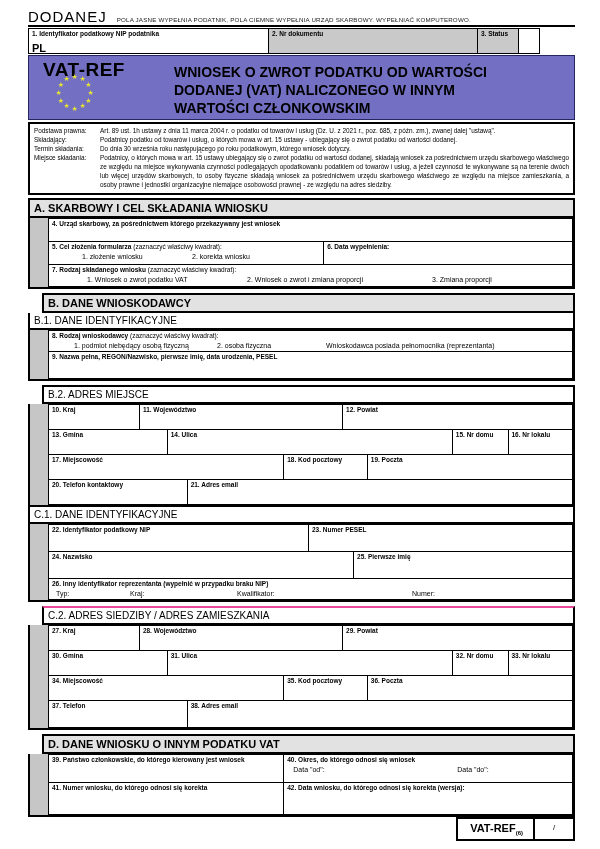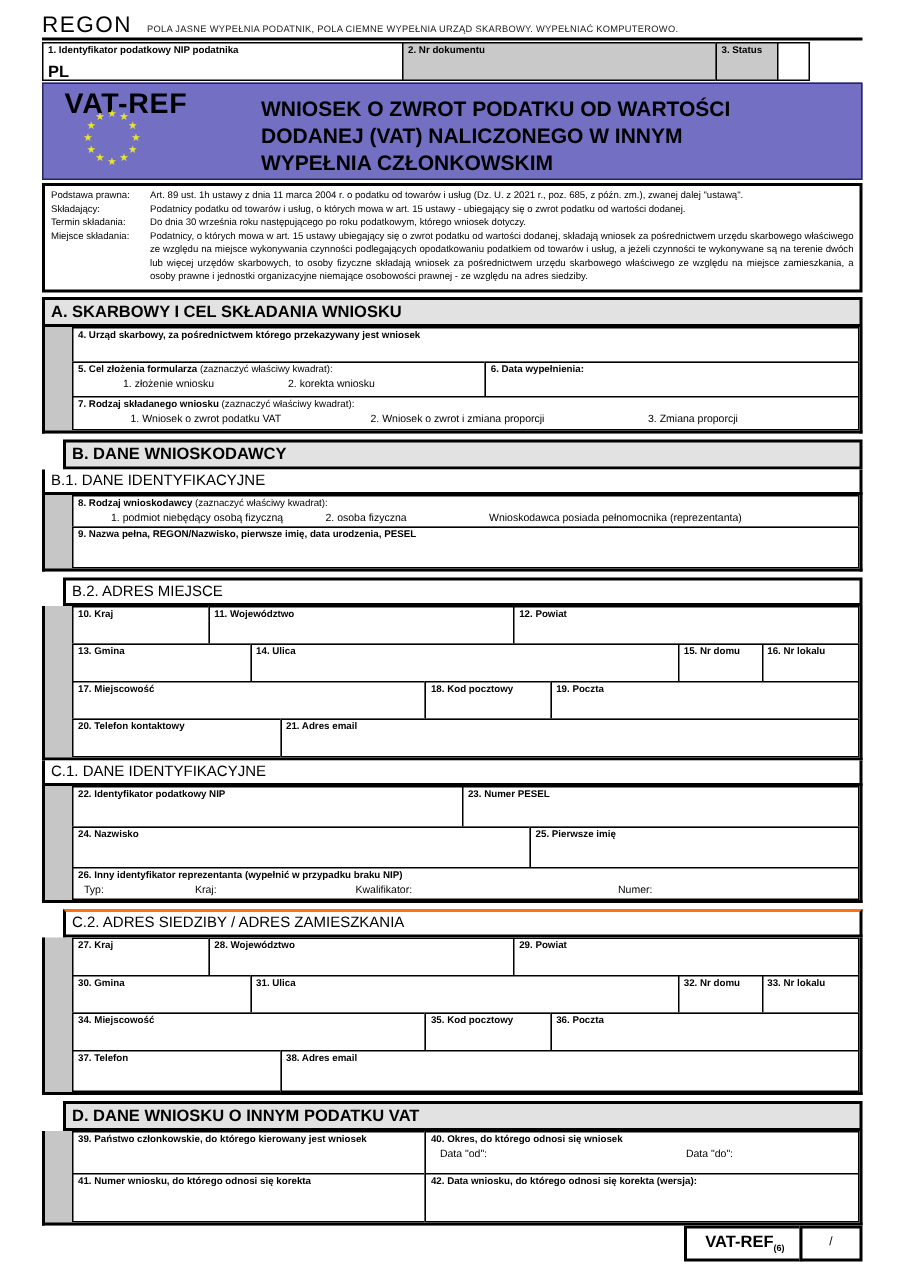--- a/index.html
+++ b/index.html
@@ -54,21 +54,21 @@
   .fo-ver { font-size:6px; font-weight:bold; }
   .fo-page { width:42px; margin-left:-2px; text-align:center; font-size:8px; padding-top:4px; }
 </style>
 </head>
 <body>
 
 <div class="page">
   <div class="content">
 
     <div class="poltax-line">
-      <span class="poltax">REGON</span>
+      <span class="poltax">DODANEJ</span>
       <span class="note">POLA JASNE WYPEŁNIA PODATNIK, POLA CIEMNE WYPEŁNIA URZĄD SKARBOWY. WYPEŁNIAĆ KOMPUTEROWO.</span>
     </div>
     <div class="rule"></div>
 
     <div class="toprow">
       <div class="tbox" style="width:241px;">
         <span class="flabel">1. Identyfikator podatkowy NIP podatnika</span>
         <span class="nip-val">PL</span>
       </div>
       <div class="tbox gray" style="width:210px;">
@@ -94,21 +94,21 @@
             <span class="star" style="left: 8.5px; top: 30.3564px;">★</span>
             <span class="star" style="left: 2.64359px; top: 24.5px;">★</span>
             <span class="star" style="left: 0.5px; top: 16.5px;">★</span>
             <span class="star" style="left: 2.64359px; top: 8.5px;">★</span>
             <span class="star" style="left: 8.5px; top: 2.64359px;">★</span>
           </div>
       </div>
       <div class="band-title">
         <div>WNIOSEK O ZWROT PODATKU OD WARTOŚCI</div>
         <div>DODANEJ (VAT) NALICZONEGO W INNYM</div>
-        <div>WYPEŁNIA CZŁONKOWSKIM</div>
+        <div>WARTOŚCI CZŁONKOWSKIM</div>
       </div>
     </div>
 
     <div class="legal">
       <div class="legal-row">
         <span class="legal-label">Podstawa prawna:</span>
         <span class="legal-text">Art. 89 ust. 1h ustawy z dnia 11 marca 2004 r. o podatku od towarów i usług (Dz. U. z 2021 r., poz. 685, z późn. zm.), zwanej dalej "ustawą".</span>
       </div>
       <div class="legal-row">
         <span class="legal-label">Składający:</span>
@@ -247,21 +247,21 @@
           <div class="optrow">
             <span class="opt" style="left:4px;">Typ:</span>
             <span class="opt" style="left:78px;">Kraj:</span>
             <span class="opt" style="left:185px;">Kwalifikator:</span>
             <span class="opt" style="left:360px;">Numer:</span>
           </div>
         </div>
       </div>
     </div>
 
-    <div class="sub-hdr mt4" style="border-top:2px solid #f97316;">C.2. ADRES SIEDZIBY / ADRES ZAMIESZKANIA</div>
+    <div class="sub-hdr mt4" style="border-top:2px solid #ec4899;">C.2. ADRES SIEDZIBY / ADRES ZAMIESZKANIA</div>
     <div class="sec-body">
       <div class="frow">
         <div class="fcell h26" style="width:17.5%;">
             <span class="flabel">27. Kraj</span>
           </div>
         <div class="fcell h26" style="width:38.9%;">
             <span class="flabel">28. Województwo</span>
           </div>
         <div class="fcell grow h26">
             <span class="flabel">29. Powiat</span>

